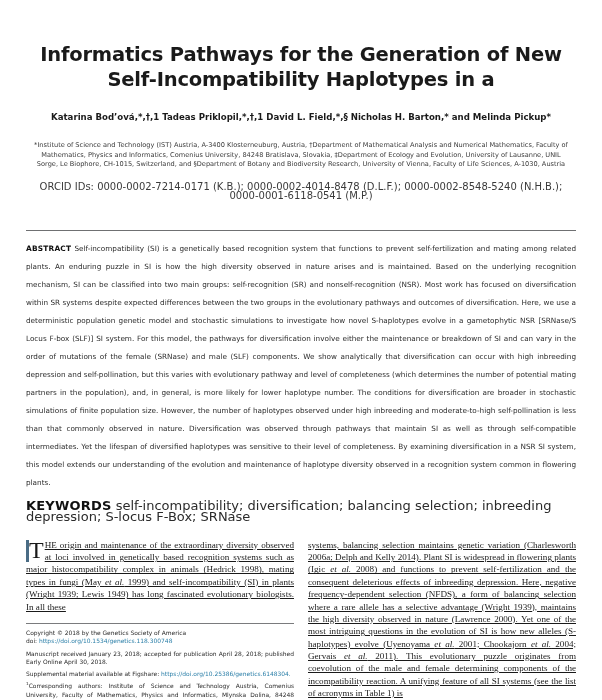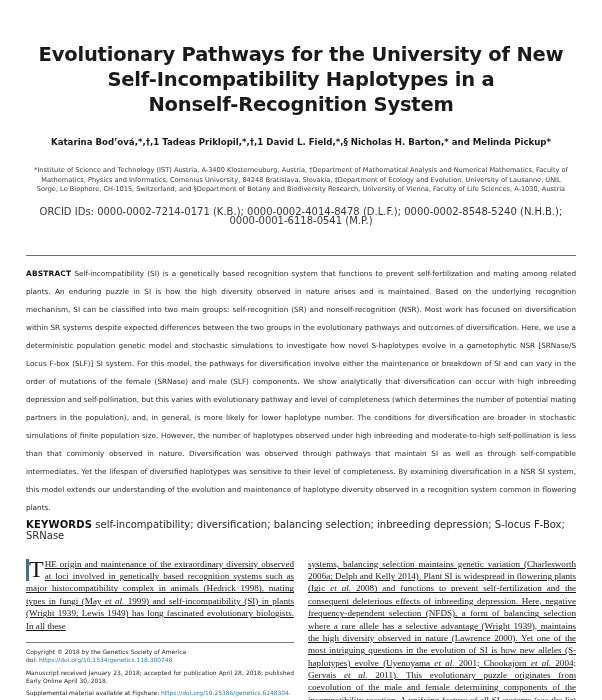--- a/index.html
+++ b/index.html
@@ -88,23 +88,23 @@
     text-align: justify;
     color: #2b2b2b;
   }
   .abstract .lead {
     font-weight: bold;
     font-size: 7.4px;
     color: #111;
     letter-spacing: 0.2px;
   }
   .keywords {
-    margin-top: 2px;
-    font-family: "DejaVu Sans", sans-serif;
-    font-size: 10px;
+    margin-top: 8px;
+    font-family: "DejaVu Sans", sans-serif;
+    font-size: 13px;
     line-height: 11px;
     color: #2b2b2b;
   }
   .keywords .lead {
     font-weight: bold;
     color: #111;
     letter-spacing: 0.2px;
   }
 
   
@@ -172,23 +172,22 @@
   .lnk { color: #2b7fa8; }
   .foot .corr { margin-top: 3px; }
 </style>
 </head>
 <body>
 
 <div class="page">
 
   <div class="title-block">
     <h1 class="doc-title">
-      <span>Evolutionary Pathways for the University of New</span><br>
+      <span>Informatics Pathways for the Generation of New</span><br>
       <span>Self-Incompatibility Haplotypes in a</span><br>
-      <span>Nonself-Recognition System</span>
     </h1>
   </div>
 
   <div class="authors">Katarina Bod’ová,*,†,1 Tadeas Priklopil,*,†,1 David L. Field,*,§ Nicholas H. Barton,* and Melinda Pickup*</div>
   <div class="affil">*Institute of Science and Technology (IST) Austria, A-3400 Klosterneuburg, Austria, †Department of Mathematical Analysis and Numerical Mathematics, Faculty of Mathematics, Physics and Informatics, Comenius University, 84248 Bratislava, Slovakia, ‡Department of Ecology and Evolution, University of Lausanne, UNIL Sorge, Le Biophore, CH-1015, Switzerland, and §Department of Botany and Biodiversity Research, University of Vienna, Faculty of Life Sciences, A-1030, Austria</div>
   <div class="orcid">ORCID IDs: 0000-0002-7214-0171 (K.B.); 0000-0002-4014-8478 (D.L.F.); 0000-0002-8548-5240 (N.H.B.); 0000-0001-6118-0541 (M.P.)</div>
 
   <hr class="rule rule-abstract">
   <div class="abstract">
     <span class="lead">ABSTRACT</span>

